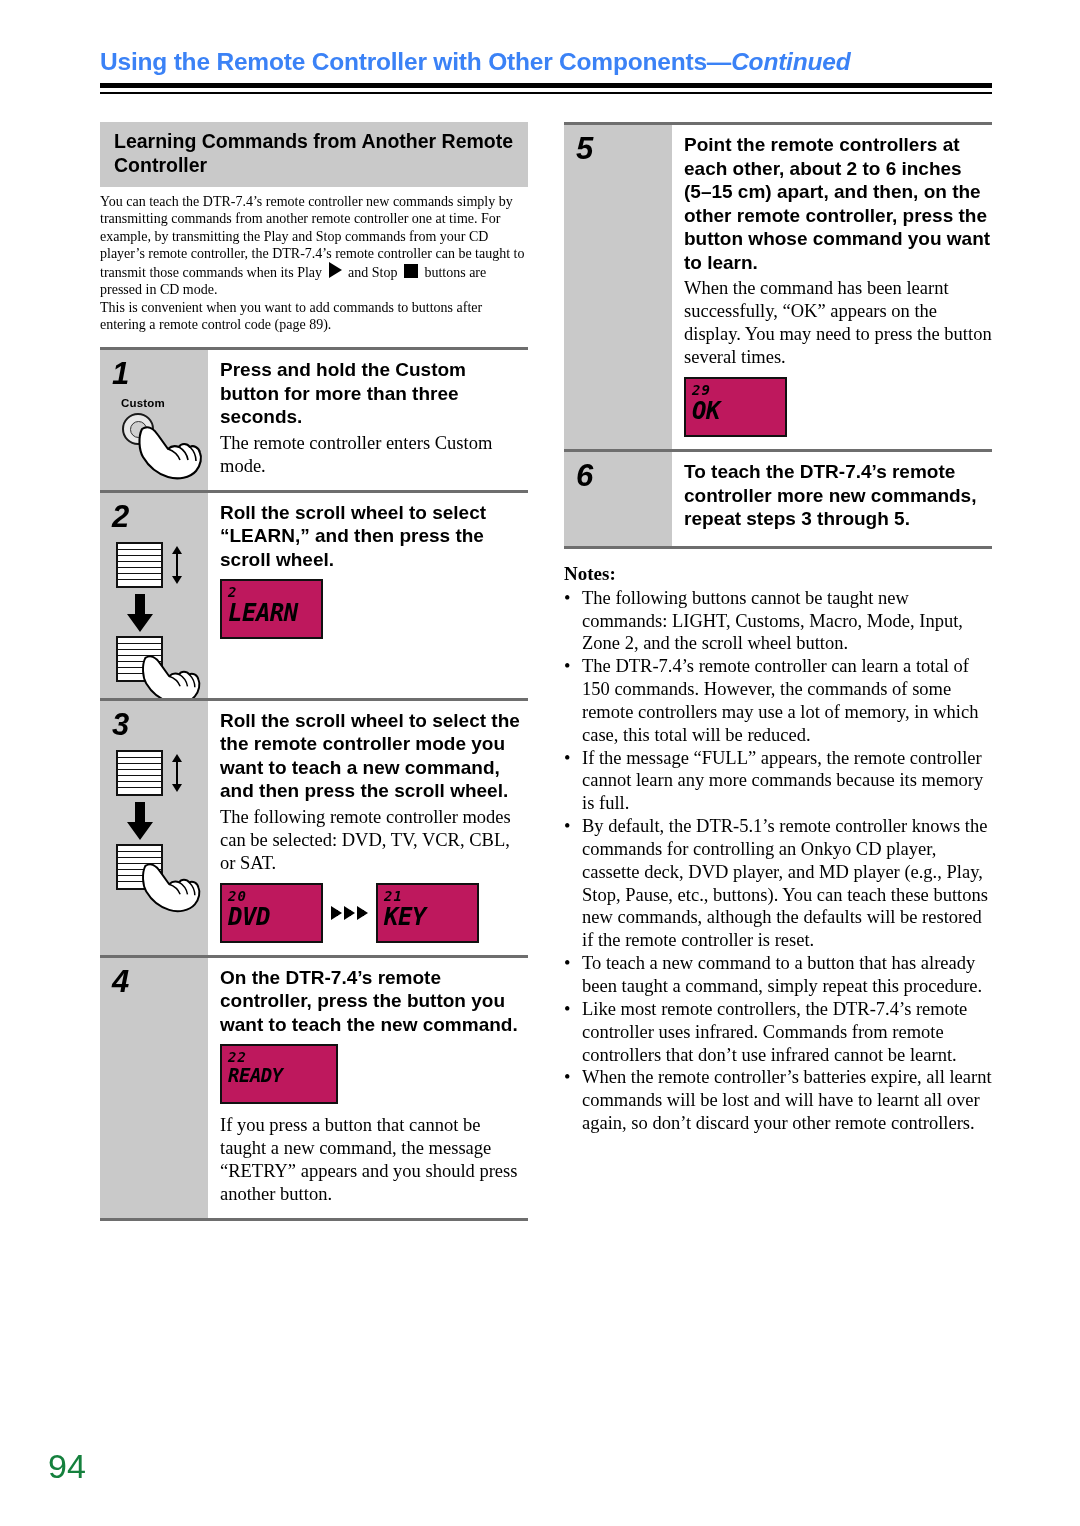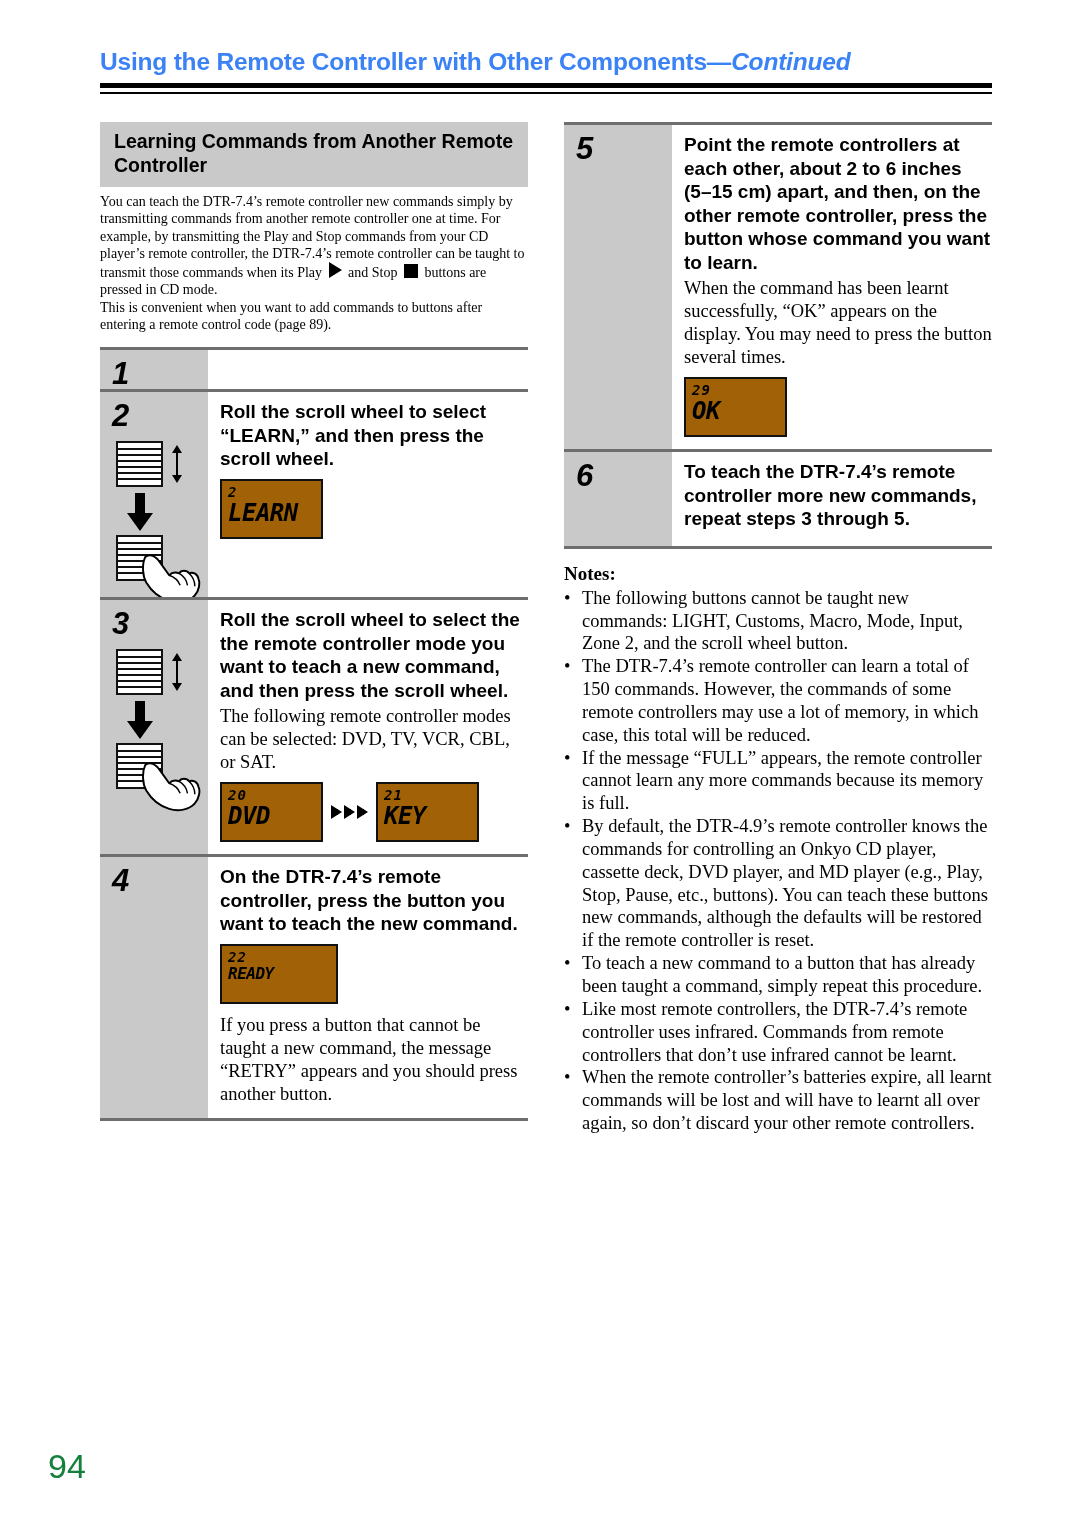--- a/index.html
+++ b/index.html
@@ -148,21 +148,21 @@
     position:absolute; left:62px; top:6px; width:14px; height:38px;
   }
   .downarrow {
     position:absolute; left:18px; top:54px; width:28px; height:38px;
   }
 
   
   .lcd-row { display:flex; align-items:center; margin-top:8px; }
   .lcd {
     border:2.5px solid #111;
-    background:#a16207;
+    background:#be185d;
     width:103px; height:60px;
     padding:4px 20px 3px 6px;
     position:relative;
   }
   .lcd-wide { width:118px; }
   .lcd-num {
     font-family:"DejaVu Sans Mono", monospace;
     font-style:italic;
     font-weight:bold;
     font-size:14px;
@@ -171,21 +171,21 @@
     margin-bottom:2px;
   }
   .lcd-text {
     font-family:"DejaVu Sans Mono", monospace;
     font-style:italic;
     font-weight:bold;
     font-size:24px;
     line-height:1;
     letter-spacing:-0.5px;
   }
-  .lcd-text.small { font-size:16px; }
+  .lcd-text.small { font-size:19px; }
   .arrows {
     display:flex; align-items:center; gap:2px; margin:0 8px;
   }
   .arrow-right {
     width:0;height:0;
     border-left:11px solid #000;
     border-top:7px solid transparent;
     border-bottom:7px solid transparent;
     position:relative;
   }
@@ -242,20 +242,39 @@
     <div class="intro">
       <p><span>You can teach the DTR-7.4’s remote controller new commands simply by transmitting commands from another remote controller one at time. For example, by transmitting the Play and Stop commands from your CD player’s remote controller, the DTR-7.4’s remote controller can be taught to transmit those commands when its Play </span><span class="glyph-play"></span><span> and Stop </span><span class="glyph-stop"></span><span> buttons are pressed in CD mode.</span></p>
       <p>This is convenient when you want to add commands to buttons after entering a remote control code (page 89).</p>
     </div>
 
     <div class="steps">
 
       <div class="step first">
         <div class="step-num-cell">
           <div class="step-num">1</div>
+          <div class="icon-art">
+            <div class="custom-btn-art">
+              <div class="custom-label">Custom</div>
+              <div class="custom-circle-outer"></div>
+              <div class="custom-circle-inner"></div>
+              <div class="hand" style="left:26px;top:26px;">
+                <svg width="72" height="58" viewBox="0 0 72 58">
+                  <path d="M8 6 C14 2 20 6 24 12 L34 26 C36 24 40 22 45 24 C47 20 53 20 56 24 C59 22 65 24 66 30 C68 34 67 42 62 48 C56 55 44 57 34 54 C24 51 15 44 9 34 C5 27 4 14 8 6 Z" fill="#ffffff" stroke="#000000" stroke-width="2.1" stroke-linejoin="round"></path>
+                  <path d="M34 26 C40 28 44 32 46 37" fill="none" stroke="#000" stroke-width="1.6"></path>
+                  <path d="M45 24 C50 27 53 31 54 37" fill="none" stroke="#000" stroke-width="1.6"></path>
+                  <path d="M56 24 C60 28 62 32 62 38" fill="none" stroke="#000" stroke-width="1.6"></path>
+                </svg>
+              </div>
+            </div>
+          </div>
+        </div>
+        <div class="step-body">
+          <div class="step-title">Press and hold the Custom button for more than three seconds.</div>
+          <div class="step-desc">The remote controller enters Custom mode.</div>
         </div>
       </div>
 
       <div class="step">
         <div class="step-num-cell">
           <div class="step-num">2</div>
           <div class="icon-art">
             <div class="wheel-art">
               <div class="wheel wheel-top">
                 <div class="ridge" style="top:5px"></div>
@@ -434,21 +453,21 @@
       <div class="note-item">
         <span class="note-bullet">•</span>
         <span class="note-text">The DTR-7.4’s remote controller can learn a total of 150 commands. However, the commands of some remote controllers may use a lot of memory, in which case, this total will be reduced.</span>
       </div>
       <div class="note-item">
         <span class="note-bullet">•</span>
         <span class="note-text">If the message “FULL” appears, the remote controller cannot learn any more commands because its memory is full.</span>
       </div>
       <div class="note-item">
         <span class="note-bullet">•</span>
-        <span class="note-text">By default, the DTR-4.9’s remote controller knows the commands for controlling an Onkyo CD player, cassette deck, DVD player, and MD player (e.g., Play, Stop, Pause, etc., buttons). You can teach these buttons new commands, although the defaults will be restored if the remote controller is reset.</span>
+        <span class="note-text">By default, the DTR-5.1’s remote controller knows the commands for controlling an Onkyo CD player, cassette deck, DVD player, and MD player (e.g., Play, Stop, Pause, etc., buttons). You can teach these buttons new commands, although the defaults will be restored if the remote controller is reset.</span>
       </div>
       <div class="note-item">
         <span class="note-bullet">•</span>
         <span class="note-text">To teach a new command to a button that has already been taught a command, simply repeat this procedure.</span>
       </div>
       <div class="note-item">
         <span class="note-bullet">•</span>
         <span class="note-text">Like most remote controllers, the DTR-7.4’s remote controller uses infrared. Commands from remote controllers that don’t use infrared cannot be learnt.</span>
       </div>
       <div class="note-item">

